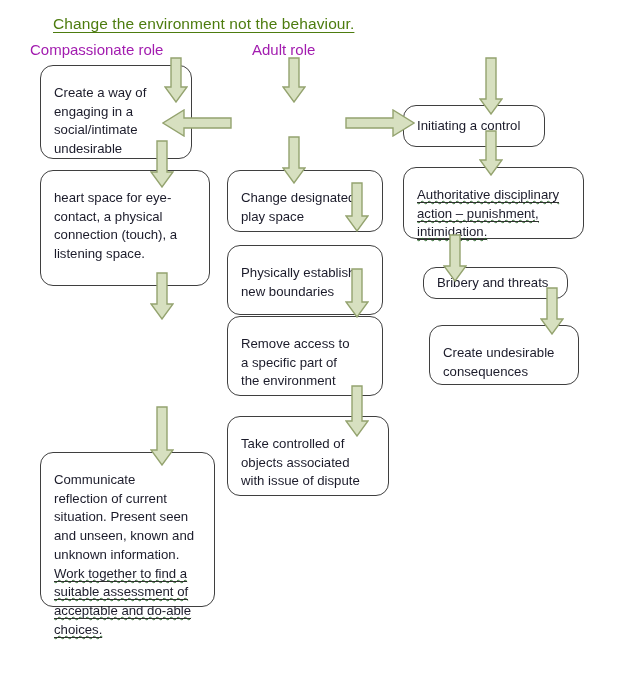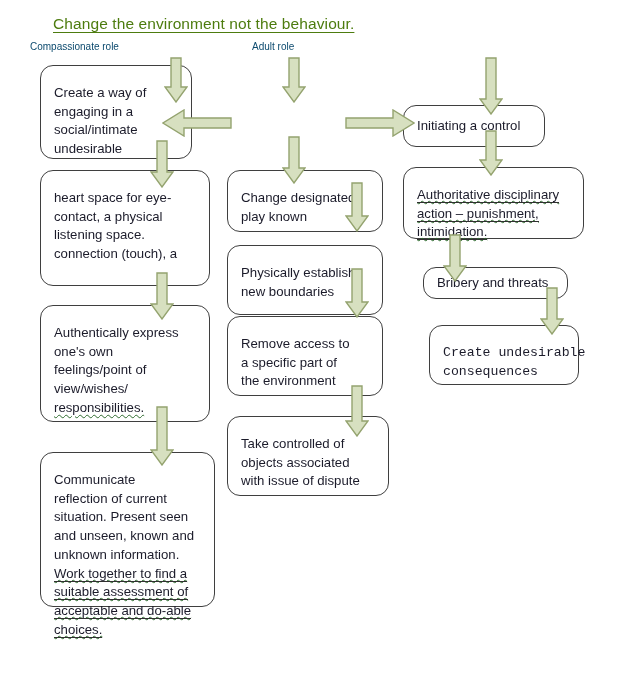--- a/index.html
+++ b/index.html
@@ -27,23 +27,23 @@
     top: 15px;
     font-size: 15.5px;
     letter-spacing: .1px;
     text-decoration: underline;
     text-underline-offset: 3px;
     white-space: nowrap;
     color: #4d7c0f;
   }
   .col-head {
     position: absolute;
-    font-size: 10px;
+    font-size: 15px;
     white-space: nowrap;
-    color: #0c4a6e;
+    color: #a21caf;
   }
   .node {
     position: absolute;
     box-sizing: border-box;
     border: 1.3px solid #3f3f3f;
     border-radius: 13px;
     background: #ffffff;
     padding: 18px 11px 6px 13px;
     font-size: 13.2px;
     line-height: 1.42;
@@ -182,48 +182,41 @@
   <div class="node" style="left:40px; top:65px; width:152px; height:94px;">
     <span class="ln">Create a way of</span>
     <span class="ln">engaging in a</span>
     <span class="ln">social/intimate</span>
     <span class="ln">undesirable</span>
   </div>
 
   <div class="node" style="left:40px; top:170px; width:170px; height:116px;">
     <span class="ln">heart space for eye-</span>
     <span class="ln">contact, a physical</span>
+    <span class="ln">connection (touch), a</span>
     <span class="ln">listening space.</span>
-    <span class="ln">connection (touch), a</span>
-  </div>
-
-  <div class="node" style="left:40px; top:305px; width:170px; height:117px;">
-    <span class="ln">Authentically express</span>
-    <span class="ln">one's own</span>
-    <span class="ln">feelings/point of</span>
-    <span class="ln">view/wishes/</span>
-    <span class="ln"><span class="sq">responsibilities.</span></span>
-  </div>
+  </div>
+
 
   <div class="node" style="left:40px; top:452px; width:175px; height:155px;">
     <span class="ln">Communicate</span>
     <span class="ln">reflection of current</span>
     <span class="ln">situation. Present seen</span>
     <span class="ln">and unseen, known and</span>
     <span class="ln">unknown information.</span>
     <span class="ln"><span class="ulsq">Work together to find a</span></span>
     <span class="ln"><span class="ulsq">suitable assessment of</span></span>
     <span class="ln"><span class="ulsq">acceptable and do-able</span></span>
     <span class="ln"><span class="ulsq">choices.</span></span>
   </div>
 
 
   <div class="node" style="left:227px; top:170px; width:156px; height:62px;">
     <span class="ln">Change designated</span>
-    <span class="ln">play known</span>
+    <span class="ln">play space</span>
   </div>
 
   <div class="node" style="left:227px; top:245px; width:156px; height:70px;">
     <span class="ln">Physically establish</span>
     <span class="ln">new boundaries</span>
   </div>
 
   <div class="node" style="left:227px; top:316px; width:156px; height:80px;">
     <span class="ln">Remove access to</span>
     <span class="ln">a specific part of</span>
@@ -243,18 +236,18 @@
   <div class="node" style="left:403px; top:167px; width:181px; height:72px;">
     <span class="ln"><span class="ulsq">Authoritative disciplinary</span></span>
     <span class="ln"><span class="ulsq">action – punishment,</span></span>
     <span class="ln"><span class="ulsq">intimidation.</span></span>
   </div>
 
   <div class="node" style="left:423px; top:267px; width:145px; height:32px; padding-top:6px;">
     <span class="ln">Bribery and threats</span>
   </div>
 
-  <div class="node" style="left:429px; top:325px; width:150px; height:60px;font-family:Liberation Mono, monospace;">
+  <div class="node" style="left:429px; top:325px; width:150px; height:60px;">
     <span class="ln">Create undesirable</span>
     <span class="ln">consequences</span>
   </div>
 
 </div>
 
 </body></html>

